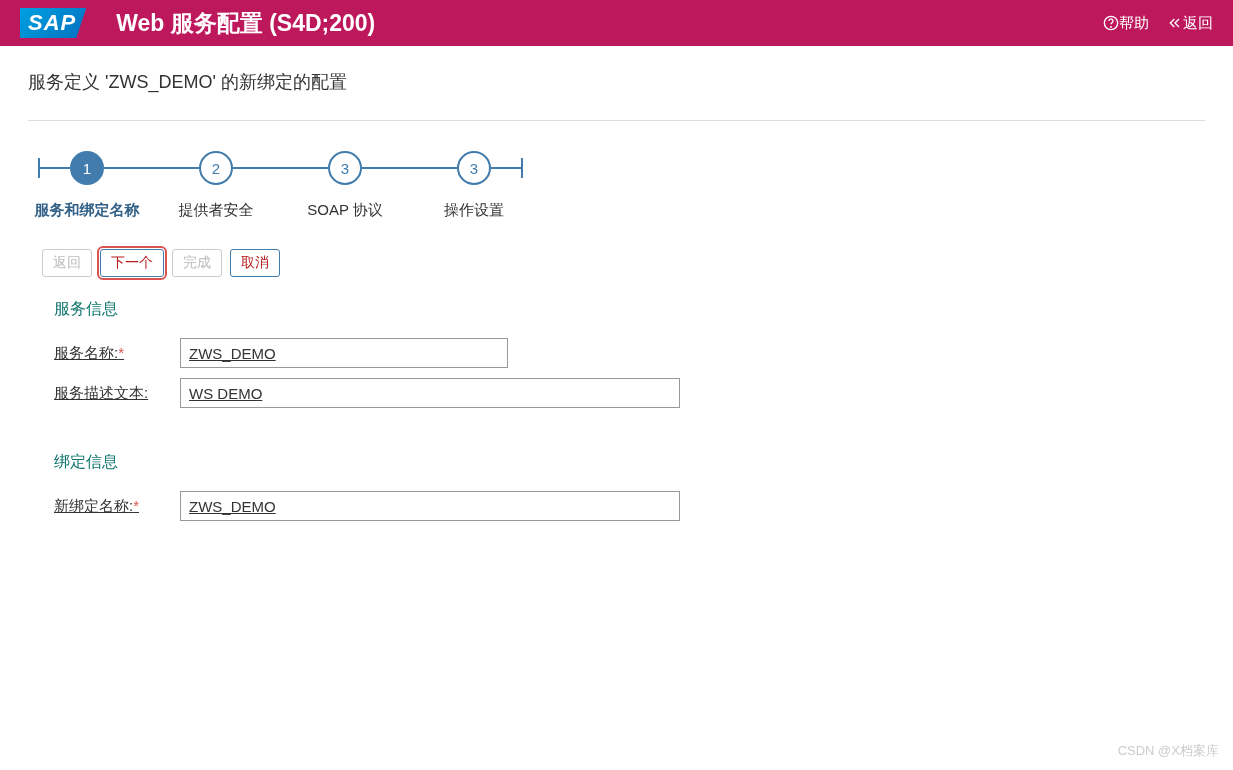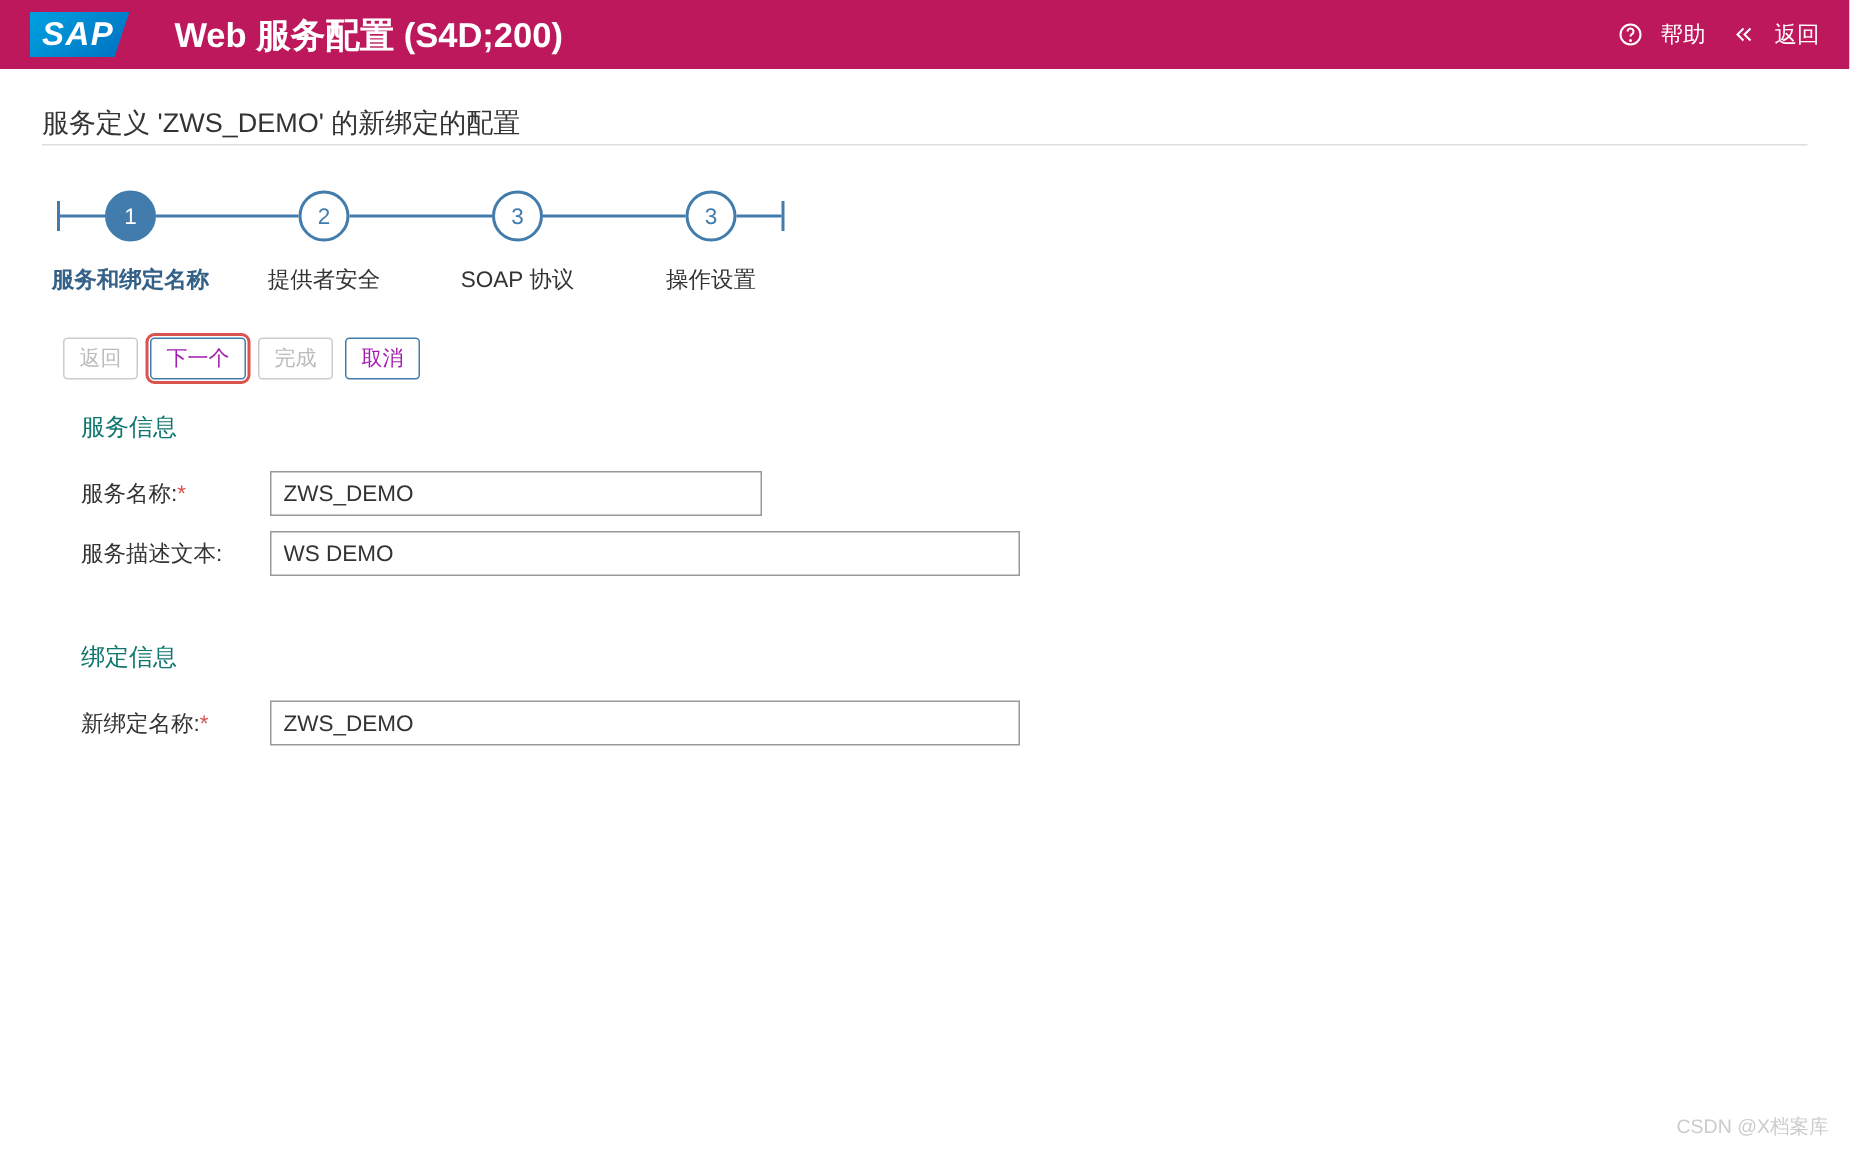--- a/index.html
+++ b/index.html
@@ -28,27 +28,27 @@
       display: flex;
       align-items: center;
     }
     .sap-logo-box {
       background: linear-gradient(135deg, #00a1e0 0%, #0070c0 100%);
       padding: 2px 10px 2px 8px;
       clip-path: polygon(0 0, 100% 0, 85% 100%, 0 100%);
     }
     .app-title { font-size: 23px; font-weight: bold; }
     .header-right { display: flex; align-items: center; gap: 18px; font-size: 15px; }
-    .header-link { color: #fff; cursor: pointer; display: flex; align-items: center; gap: 12px; }
+    .header-link { color: #fff; cursor: pointer; display: flex; align-items: center; gap: 0; }
     .help-icon-svg, .back-icon-svg { width: 16px; height: 16px; }
     .content { padding: 24px 28px 0 28px; }
     .page-subtitle {
       font-size: 18px;
       color: #333;
-      padding-bottom: 2px;
+      padding-bottom: 26px;
       border-bottom: 1px solid #ddd;
       margin-bottom: 30px;
     }
     .wizard {
       display: flex;
       align-items: center;
       margin-bottom: 40px;
       padding-left: 10px;
     }
     .wizard-start, .wizard-end {
@@ -90,21 +90,21 @@
     .buttons-row {
       display: flex;
       gap: 8px;
       margin-bottom: 22px;
       padding-left: 14px;
     }
     .btn {
       padding: 4px 10px;
       border: 1px solid #427cac;
       background: #fff;
-      color: #a21caf;
+      color: #b91c1c;
       font-size: 14px;
       cursor: pointer;
       border-radius: 3px;
     }
     .btn.disabled {
       color: #bbb;
       border-color: #ccc;
       cursor: default;
     }
     .btn.highlighted {
@@ -114,20 +114,21 @@
     .section-title {
       font-size: 16px;
       color: #0f766e;
       margin: 8px 0 18px 26px;
     }
     .form-row {
       display: flex;
       align-items: center;
       margin-bottom: 10px;
       padding-left: 26px;
+      text-decoration: underline;
     }
     .form-label {
       width: 126px;
       text-align: left;
       font-size: 15px;
       color: #333;
     }
     .required { color: #d9534f; }
     .form-input {
       border: 1px solid #999;

